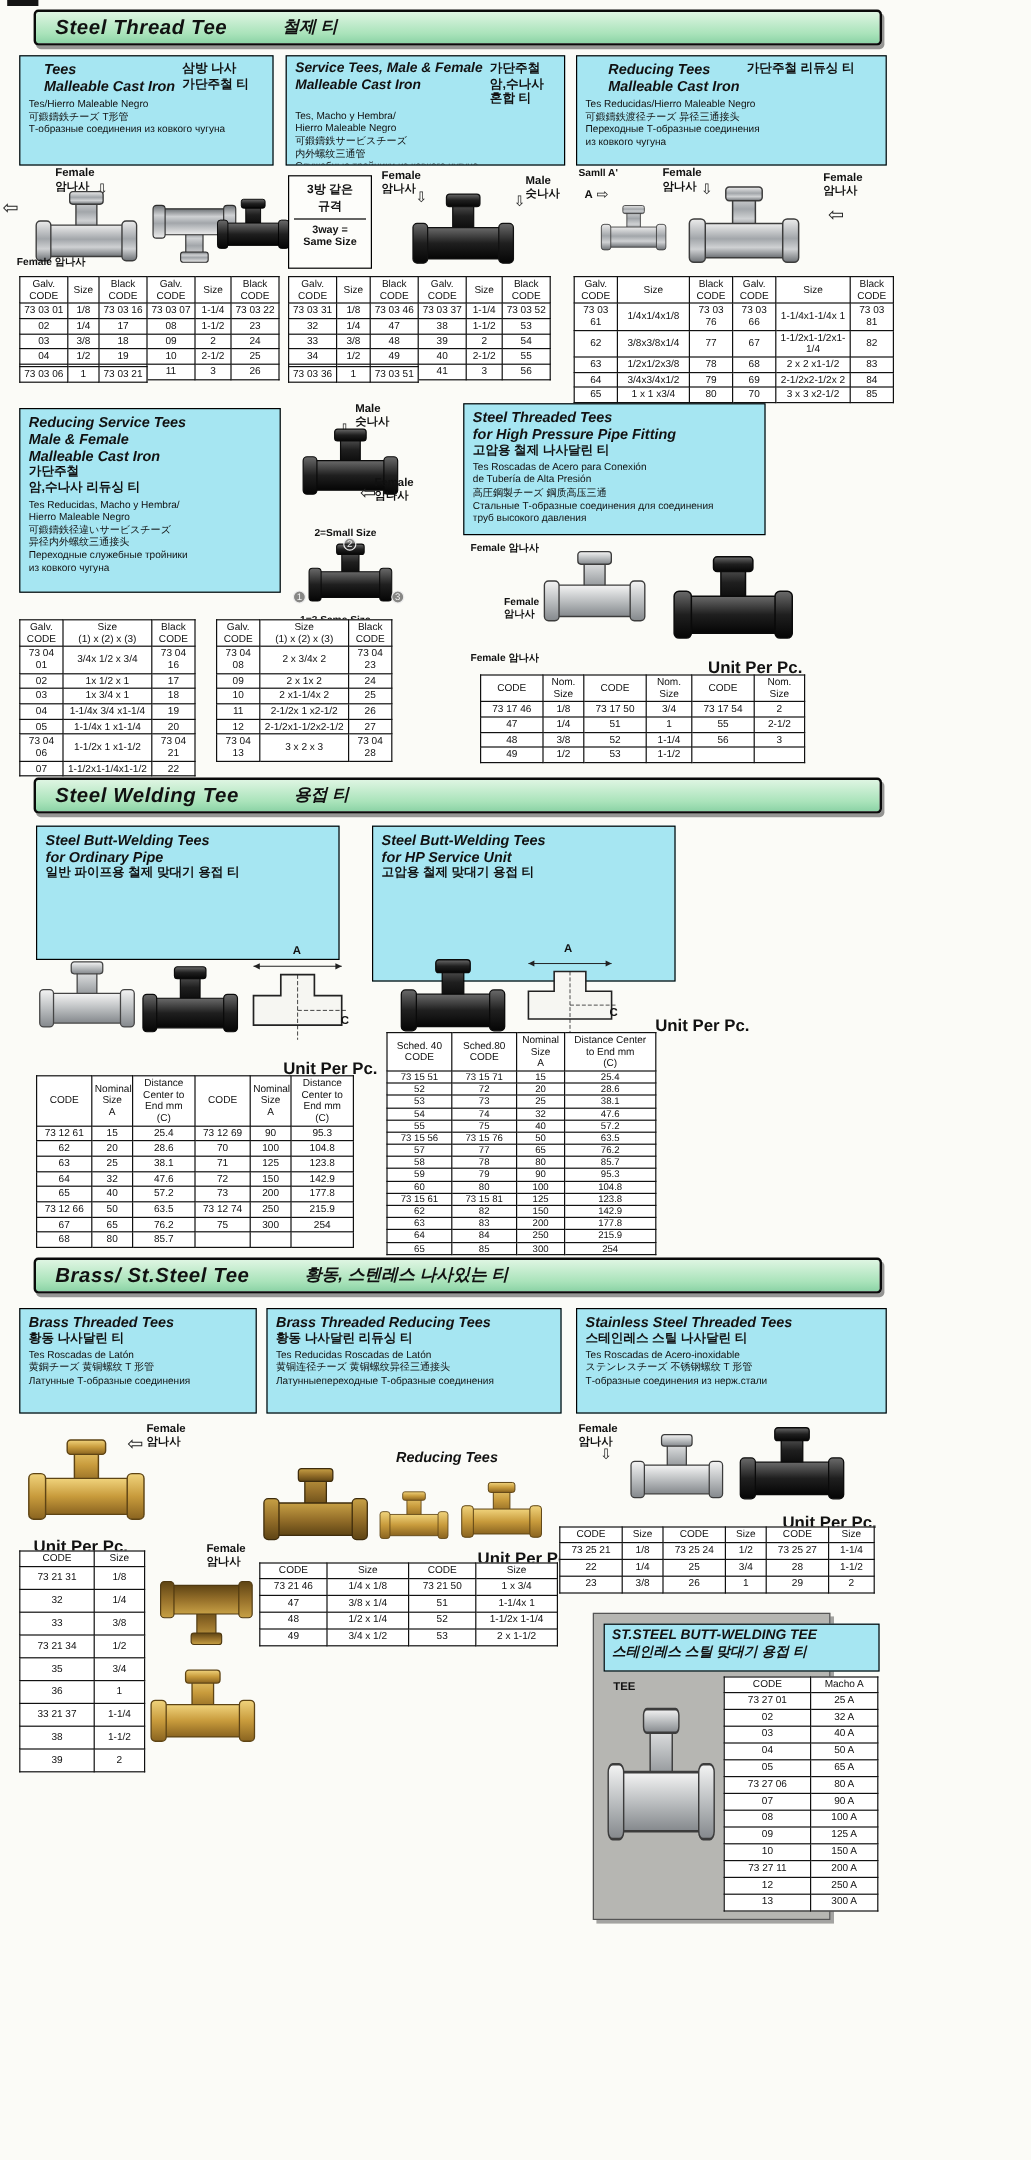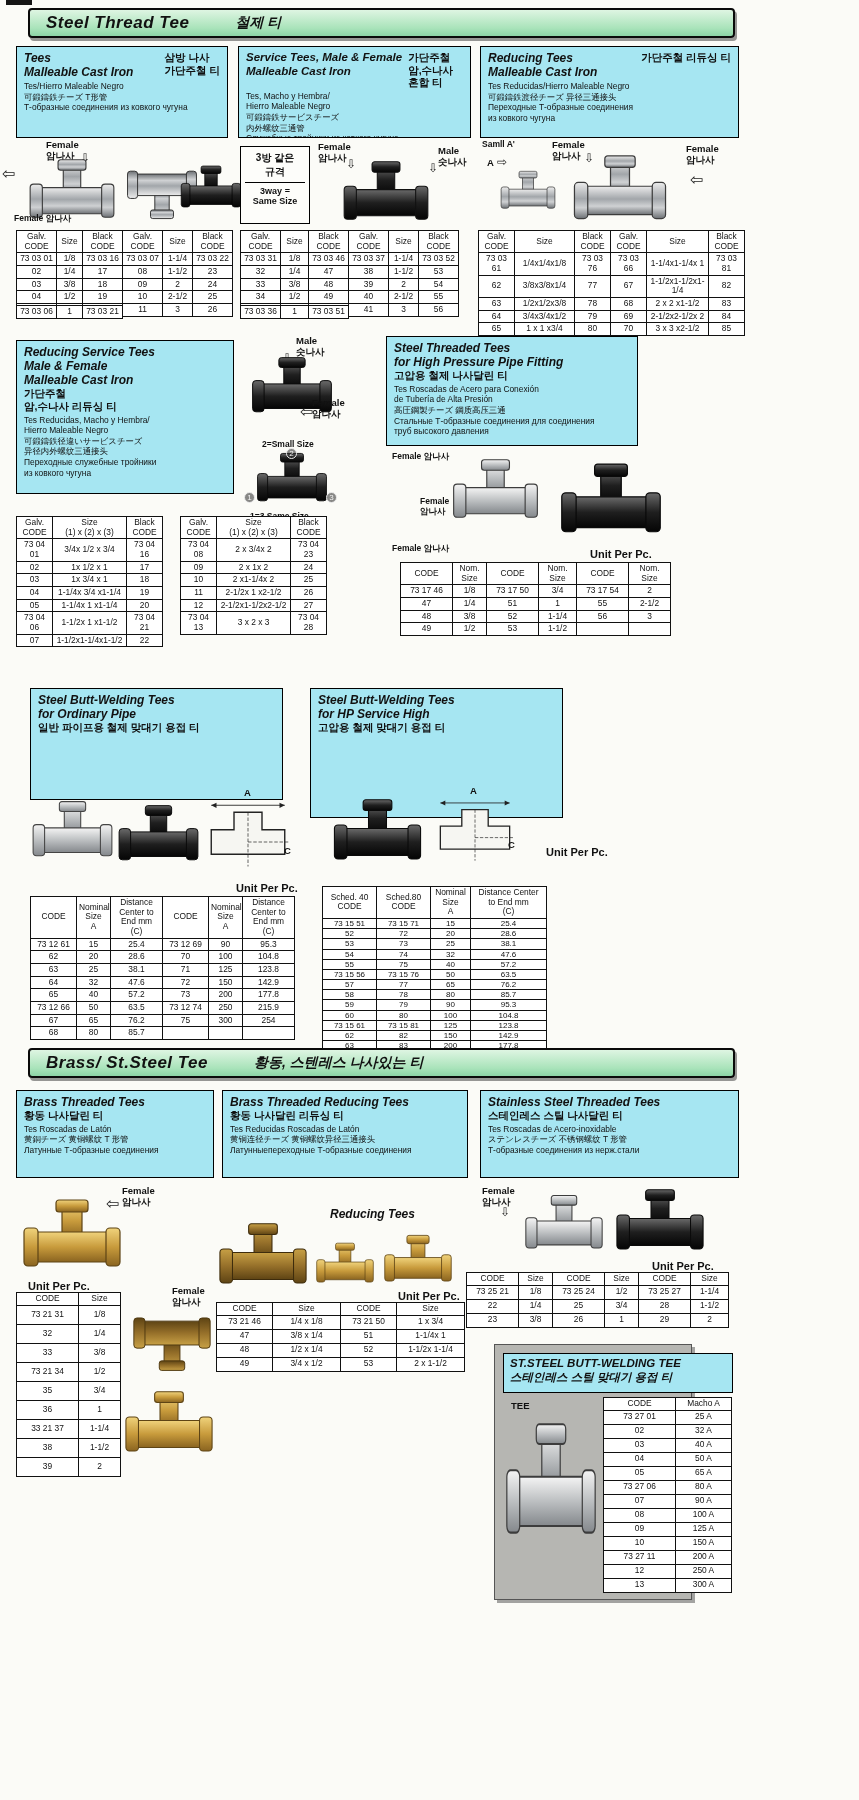--- a/index.html
+++ b/index.html
@@ -8,39 +8,39 @@
   .page { position:relative; width:859px; height:1800px; background:#fbfbf7; margin:0 auto; overflow:hidden; }
 
   .band { position:absolute; height:30px; border:2px solid #0a0a0a; border-radius:4px;
           background:linear-gradient(180deg,#def5e2 0%, var(--band-green,#a9e3ba) 70%, #8cd3a6 100%);
           display:flex; align-items:center; padding-left:16px;
           font-weight:bold; font-style:italic; box-shadow:2px 3px 0 rgba(0,0,0,.4); }
   .band-en { font-size:17px; letter-spacing:.5px; }
   .band-kr { font-size:14px; margin-left:46px; }
 
   .infobox { position:absolute; background:var(--box-cyan,#a6e6f2); border:1.5px solid #000; padding:4px 7px; overflow:hidden; }
-  .ib-head { display:flex; justify-content:space-between; gap:6px; }
+  .ib-head { display:flex; justify-content:center; gap:6px; }
   .stack .ib-head { display:block; }
   .ttl { font-weight:bold; font-style:italic; font-size:12px; line-height:1.18; white-space:nowrap; }
   .krt { font-weight:bold; font-size:10.5px; line-height:1.2; }
   .sm  { font-size:8.4px; line-height:1.26; margin-top:2px; }
 
   .ctable { position:absolute; }
   .ctable table { border-collapse:collapse; background:#fff; }
   .ctable th, .ctable td { border:1px solid #111; font-size:8.4px; padding:1px 2px; text-align:center;
                            white-space:pre-line; line-height:1.15; }
   .ctable th { font-weight:normal; }
   .rows-tall td { height:19px; }
   .rows-mid  td { height:14px; }
   .rows-compact td { height:10px; font-size:8px; padding:0 2px; }
 
   .lbl { position:absolute; font-size:9.5px; font-weight:bold; white-space:pre-line; line-height:1.15; }
   .lbl.it { font-style:italic; font-size:12px; }
   .arrow { position:absolute; font-size:16px; color:#222; line-height:1; }
-  .unit { position:absolute; font-size:11px; font-weight:bold; }
+  .unit { position:absolute; font-size:14px; font-weight:bold; }
   .tee { position:absolute; }
   .diag { position:absolute; }
 
   .specbox { position:absolute; border:1.5px solid #000; background:#fdfdfa; padding:4px 2px; text-align:center; }
   .sb-kr { font-size:10px; font-weight:bold; white-space:pre-line; }
   .sb-en { font-size:9px; font-weight:bold; white-space:pre-line; }
   .sb-div { border-top:1px solid #000; margin:3px 2px; }
 
   .panel { position:absolute; background:var(--panel-gray,#b6b6b2); border:1px solid #555; box-shadow:3px 3px 0 rgba(0,0,0,.35); }
   .circ { position:absolute; width:11px; height:11px; border:1px solid #eee; border-radius:50%; color:#f2f2f2;
@@ -673,37 +673,41 @@
           </tr>
           <tr>
             <td>73 04 13</td>
             <td>3 x 2 x 3</td>
             <td>73 04 28</td>
           </tr>
         </tbody>
       </table>
     </div>
 
+  <div class="band" style="left:28px;top:648px;width:707px">
+    <span class="band-en">Steel  Welding Tee</span>
+    <span class="band-kr">용접 티</span>
+  </div>
 
   <div class="infobox stack" style="left:30px;top:688px;width:253px;height:112px">
     <div class="ib-head">
       <div class="ttl">
           <div>Steel Butt-Welding Tees</div>
           <div>for Ordinary Pipe</div>
         </div>
       <div class="krt">
           <div>일반 파이프용 철제 맞대기 용접 티</div>
         </div>
     </div>
   </div>
   <div class="infobox stack" style="left:310px;top:688px;width:253px;height:130px">
     <div class="ib-head">
       <div class="ttl">
           <div>Steel Butt-Welding Tees</div>
-          <div>for HP Service High</div>
+          <div>for HP Service Unit</div>
         </div>
       <div class="krt">
           <div>고압용 철제 맞대기 용접 티</div>
         </div>
     </div>
   </div>
 
   <svg class="tee" style="left:30px;top:800px" width="85" height="64" viewBox="0 0 100 78">
       <use href="#teeShape" fill="url(#gSteel)" stroke="#444" stroke-width="1.3"></use>
     </svg>
@@ -818,21 +822,21 @@
   <svg class="tee" style="left:330px;top:798px" width="95" height="70" viewBox="0 0 100 78">
       <use href="#teeShape" fill="url(#gBlack)" stroke="#0a0a0a" stroke-width="1.2"></use>
     </svg>
   <svg class="diag" style="left:432px;top:798px" width="86" height="66" viewBox="0 0 100 80">
       <use href="#teeDiag"></use>
     </svg>
   <div class="lbl" style="left:470px;top:786px">A</div>
   <div class="lbl" style="left:508px;top:840px">C</div>
   <div class="unit" style="left:546px;top:846px">Unit Per Pc.</div>
   <div class="ctable rows-compact" style="left:322px;top:860px">
-      <table style="table-layout: fixed; width: 224px; margin-top: 26px;">
+      <table style="table-layout: fixed; width: 224px;">
         <colgroup>
           <col style="width: 54px;">
           <col style="width: 54px;">
           <col style="width: 40px;">
           <col style="width: 76px;">
         </colgroup>
         <thead>
           <tr>
             <th>Sched. 40
 CODE</th>

